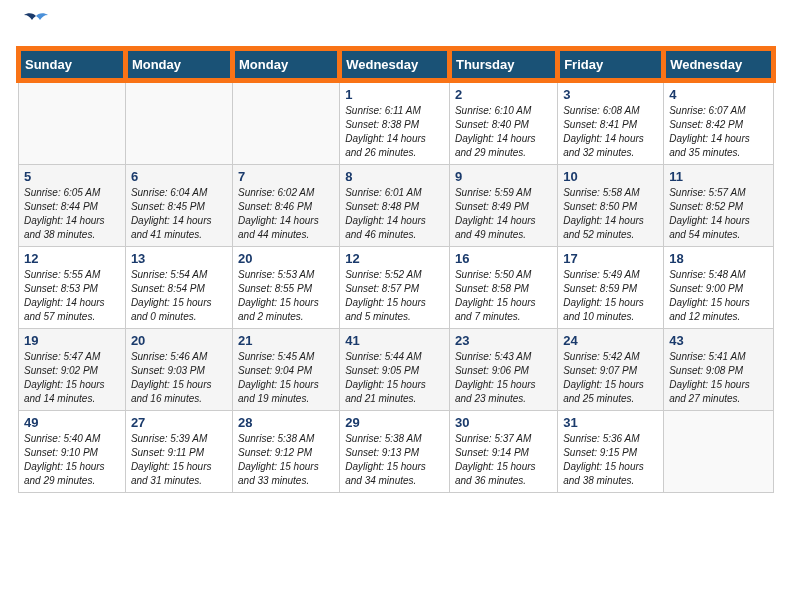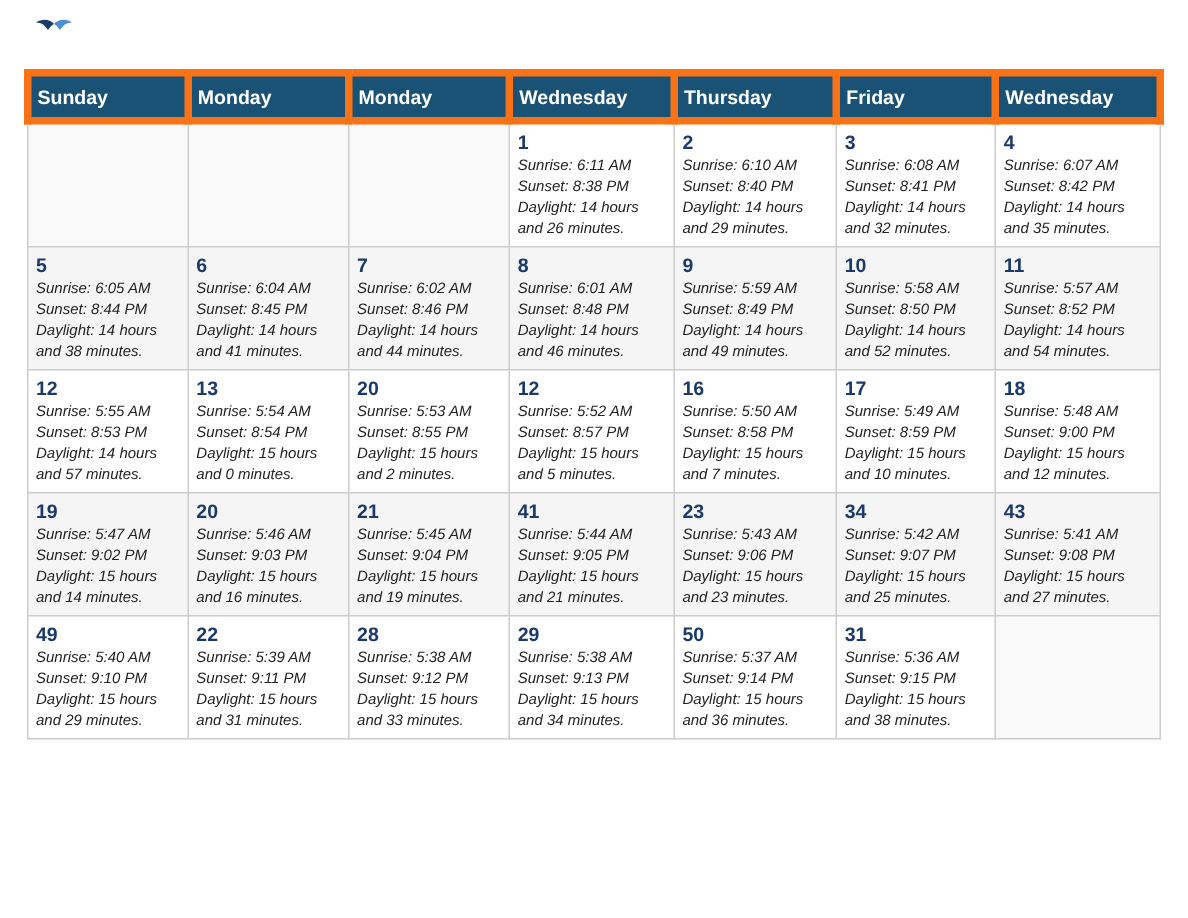--- a/index.html
+++ b/index.html
@@ -207,47 +207,47 @@
         </td>
         <td>
           <span class="day-number">41</span>
           <div class="cell-text">Sunrise: 5:44 AM<br>Sunset: 9:05 PM<br>Daylight: 15 hours<br>and 21 minutes.</div>
         </td>
         <td>
           <span class="day-number">23</span>
           <div class="cell-text">Sunrise: 5:43 AM<br>Sunset: 9:06 PM<br>Daylight: 15 hours<br>and 23 minutes.</div>
         </td>
         <td>
-          <span class="day-number">34</span>
+          <span class="day-number">24</span>
           <div class="cell-text">Sunrise: 5:42 AM<br>Sunset: 9:07 PM<br>Daylight: 15 hours<br>and 25 minutes.</div>
         </td>
         <td>
           <span class="day-number">43</span>
           <div class="cell-text">Sunrise: 5:41 AM<br>Sunset: 9:08 PM<br>Daylight: 15 hours<br>and 27 minutes.</div>
         </td>
       </tr>
       <tr>
         <td>
           <span class="day-number">49</span>
           <div class="cell-text">Sunrise: 5:40 AM<br>Sunset: 9:10 PM<br>Daylight: 15 hours<br>and 29 minutes.</div>
         </td>
         <td>
-          <span class="day-number">22</span>
+          <span class="day-number">27</span>
           <div class="cell-text">Sunrise: 5:39 AM<br>Sunset: 9:11 PM<br>Daylight: 15 hours<br>and 31 minutes.</div>
         </td>
         <td>
           <span class="day-number">28</span>
           <div class="cell-text">Sunrise: 5:38 AM<br>Sunset: 9:12 PM<br>Daylight: 15 hours<br>and 33 minutes.</div>
         </td>
         <td>
           <span class="day-number">29</span>
           <div class="cell-text">Sunrise: 5:38 AM<br>Sunset: 9:13 PM<br>Daylight: 15 hours<br>and 34 minutes.</div>
         </td>
         <td>
-          <span class="day-number">50</span>
+          <span class="day-number">30</span>
           <div class="cell-text">Sunrise: 5:37 AM<br>Sunset: 9:14 PM<br>Daylight: 15 hours<br>and 36 minutes.</div>
         </td>
         <td>
           <span class="day-number">31</span>
           <div class="cell-text">Sunrise: 5:36 AM<br>Sunset: 9:15 PM<br>Daylight: 15 hours<br>and 38 minutes.</div>
         </td>
         <td class="empty-cell"></td>
       </tr>
     </tbody>
 </table>

